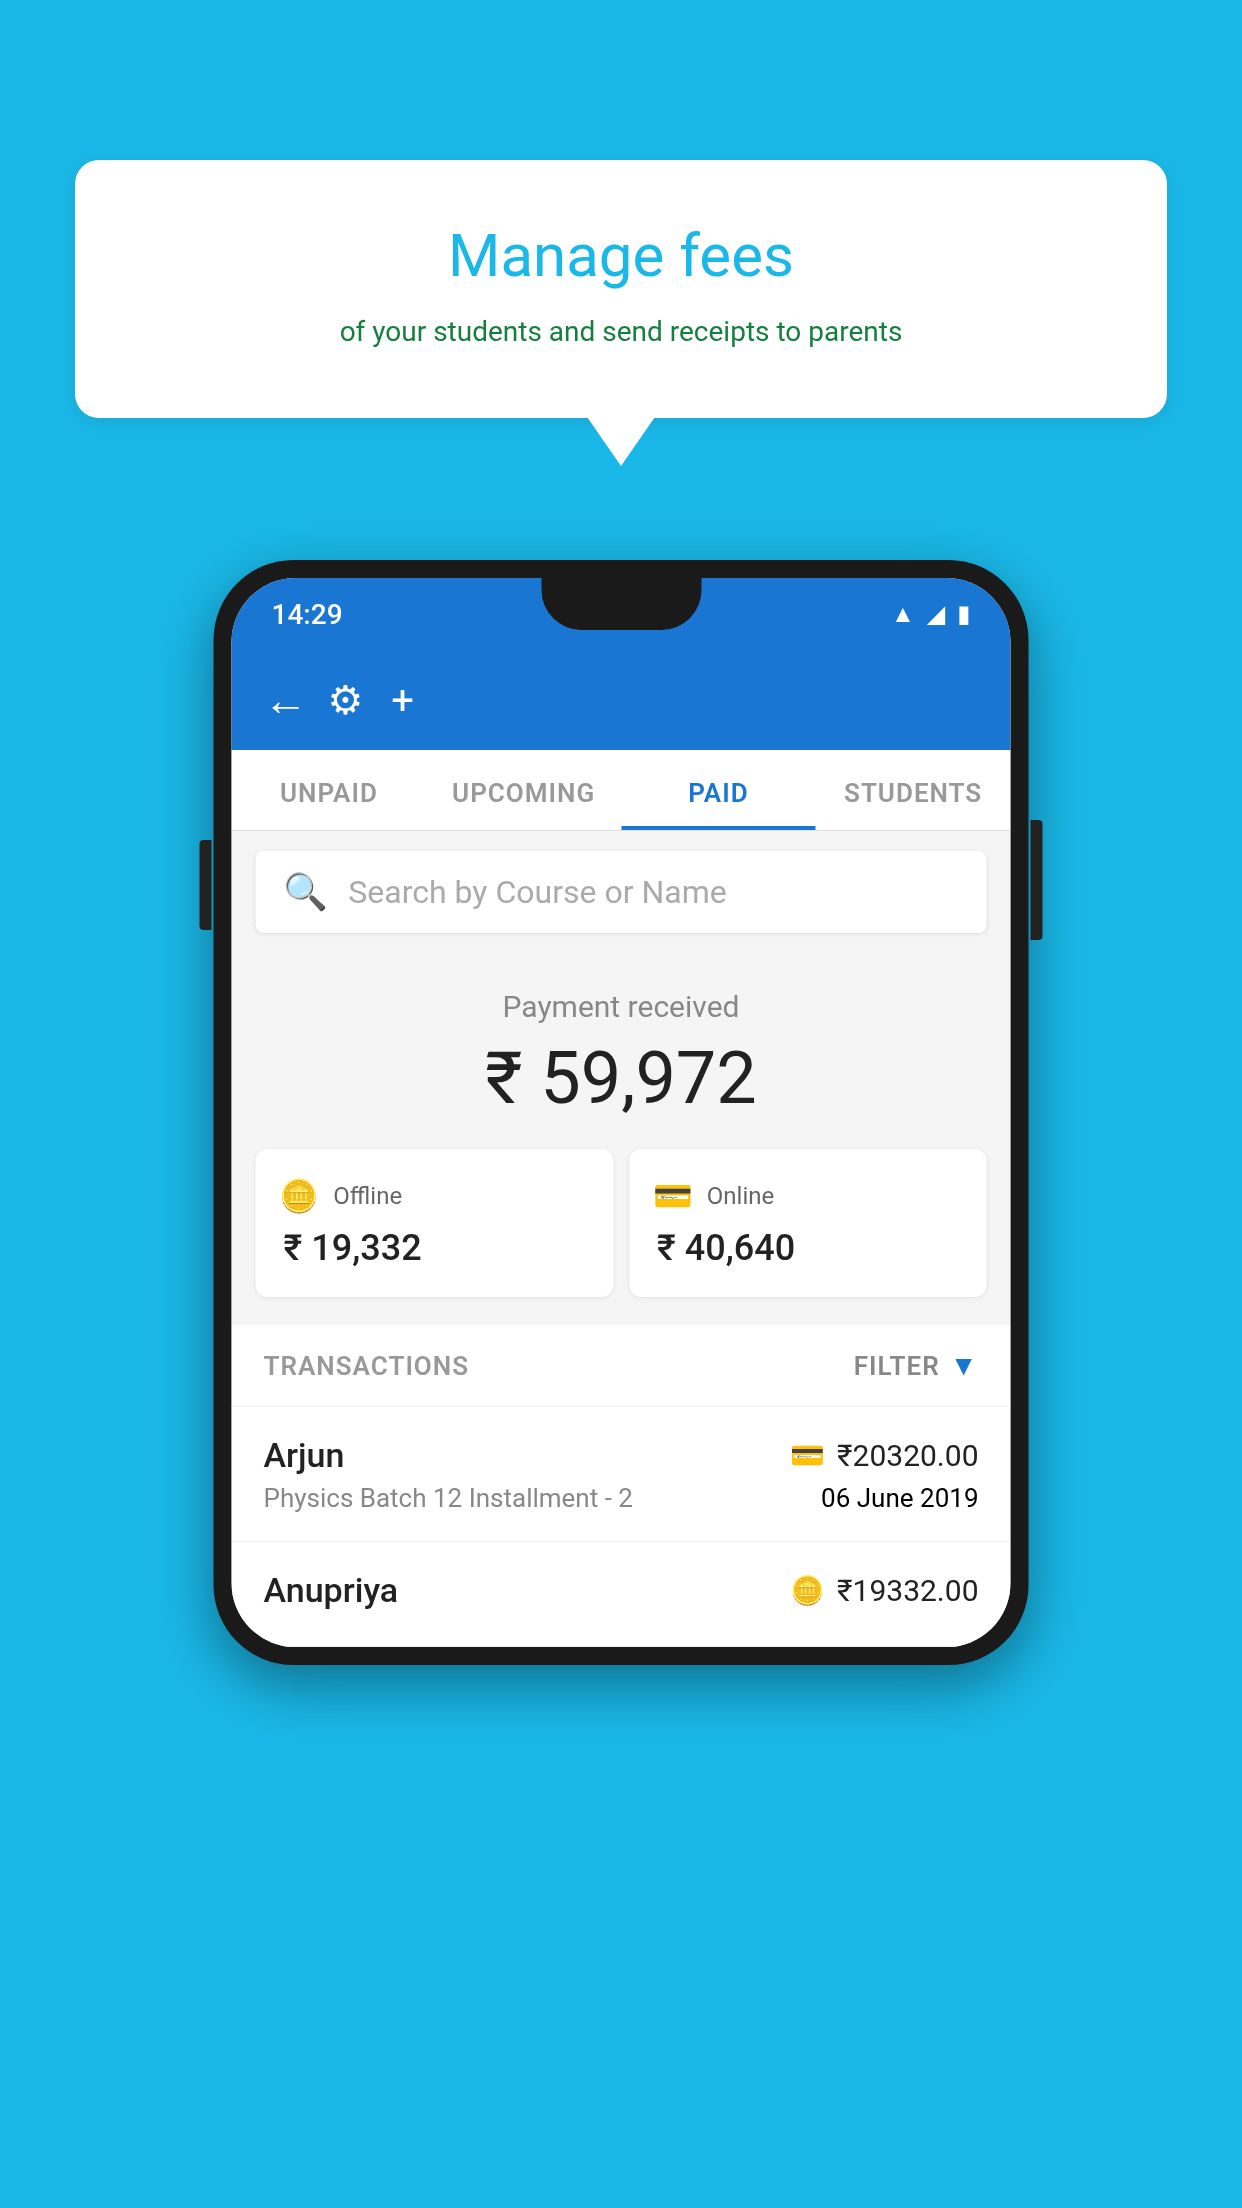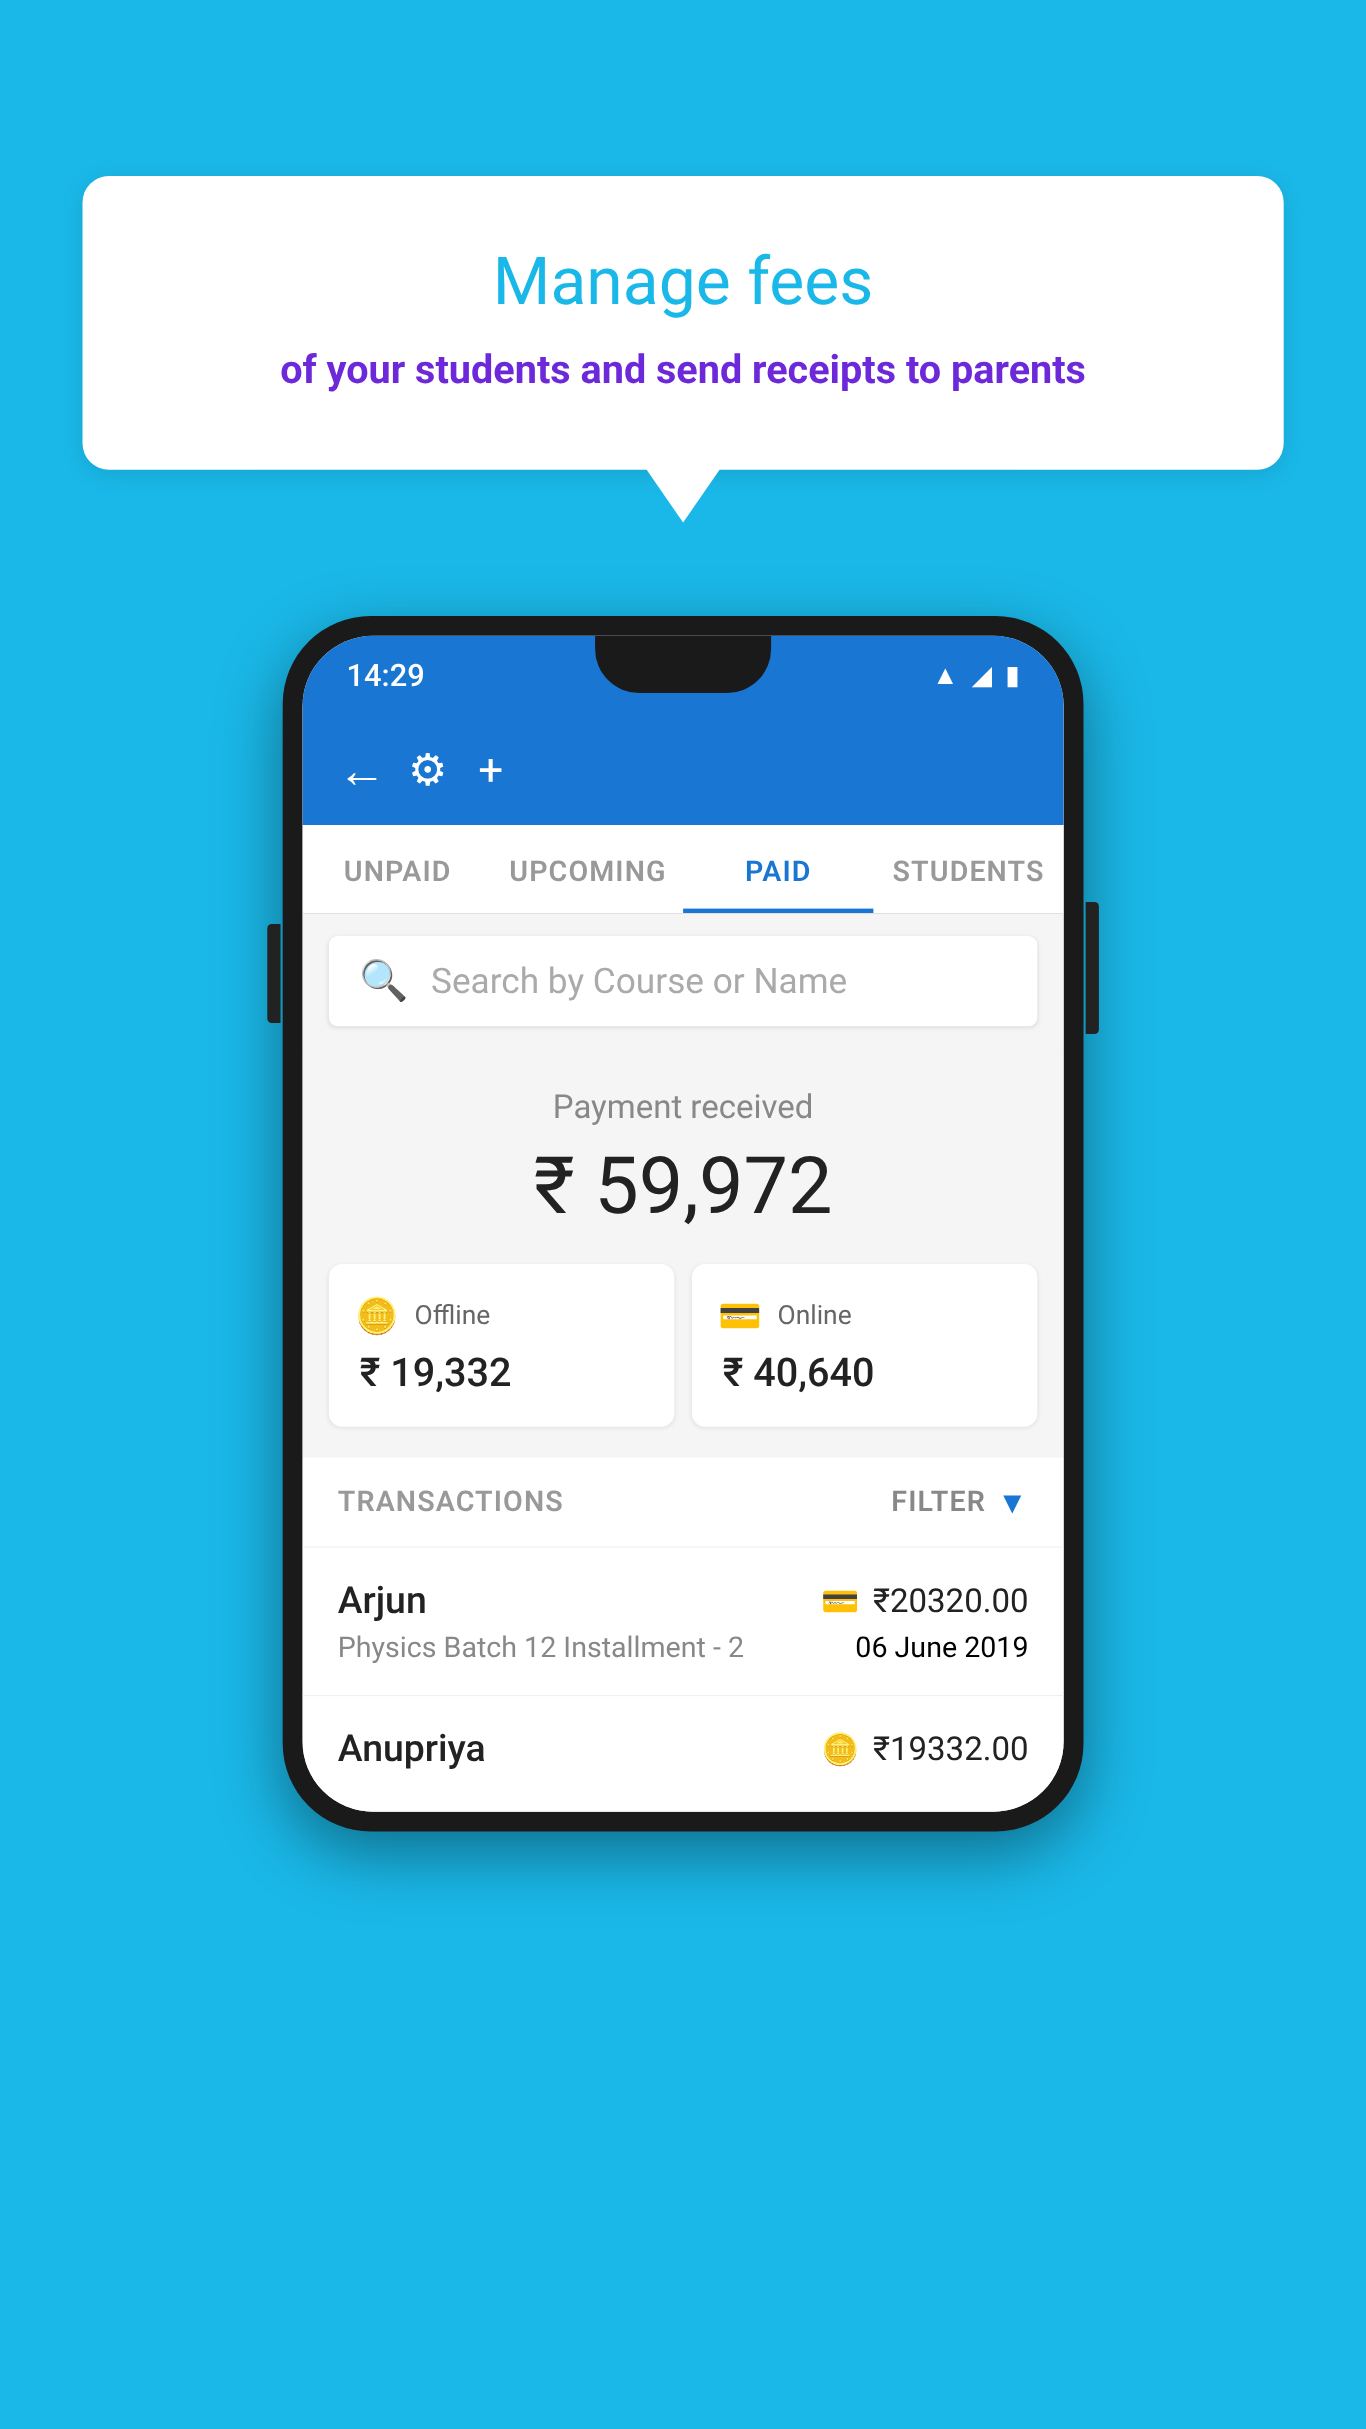--- a/index.html
+++ b/index.html
@@ -44,32 +44,32 @@
     }
 
     .bubble-title {
       font-size: 60px;
       color: #1ab8e8;
       font-weight: 400;
       margin-bottom: 24px;
     }
 
     .bubble-subtitle {
-      font-size: 36px;
-      color: #6d28d9;
-      font-weight: 700;
+      font-size: 28px;
+      color: #15803d;
+      font-weight: 400;
     }
 
     
     .phone-container {
       position: absolute;
       top: 560px;
       left: 50%;
       transform: translateX(-50%);
-      width: 728px;
+      width: 815px;
     }
 
     .phone-outer {
       background: #1a1a1a;
       border-radius: 80px;
       padding: 18px;
       box-shadow: 0 20px 60px rgba(0,0,0,0.4);
       position: relative;
     }
 

